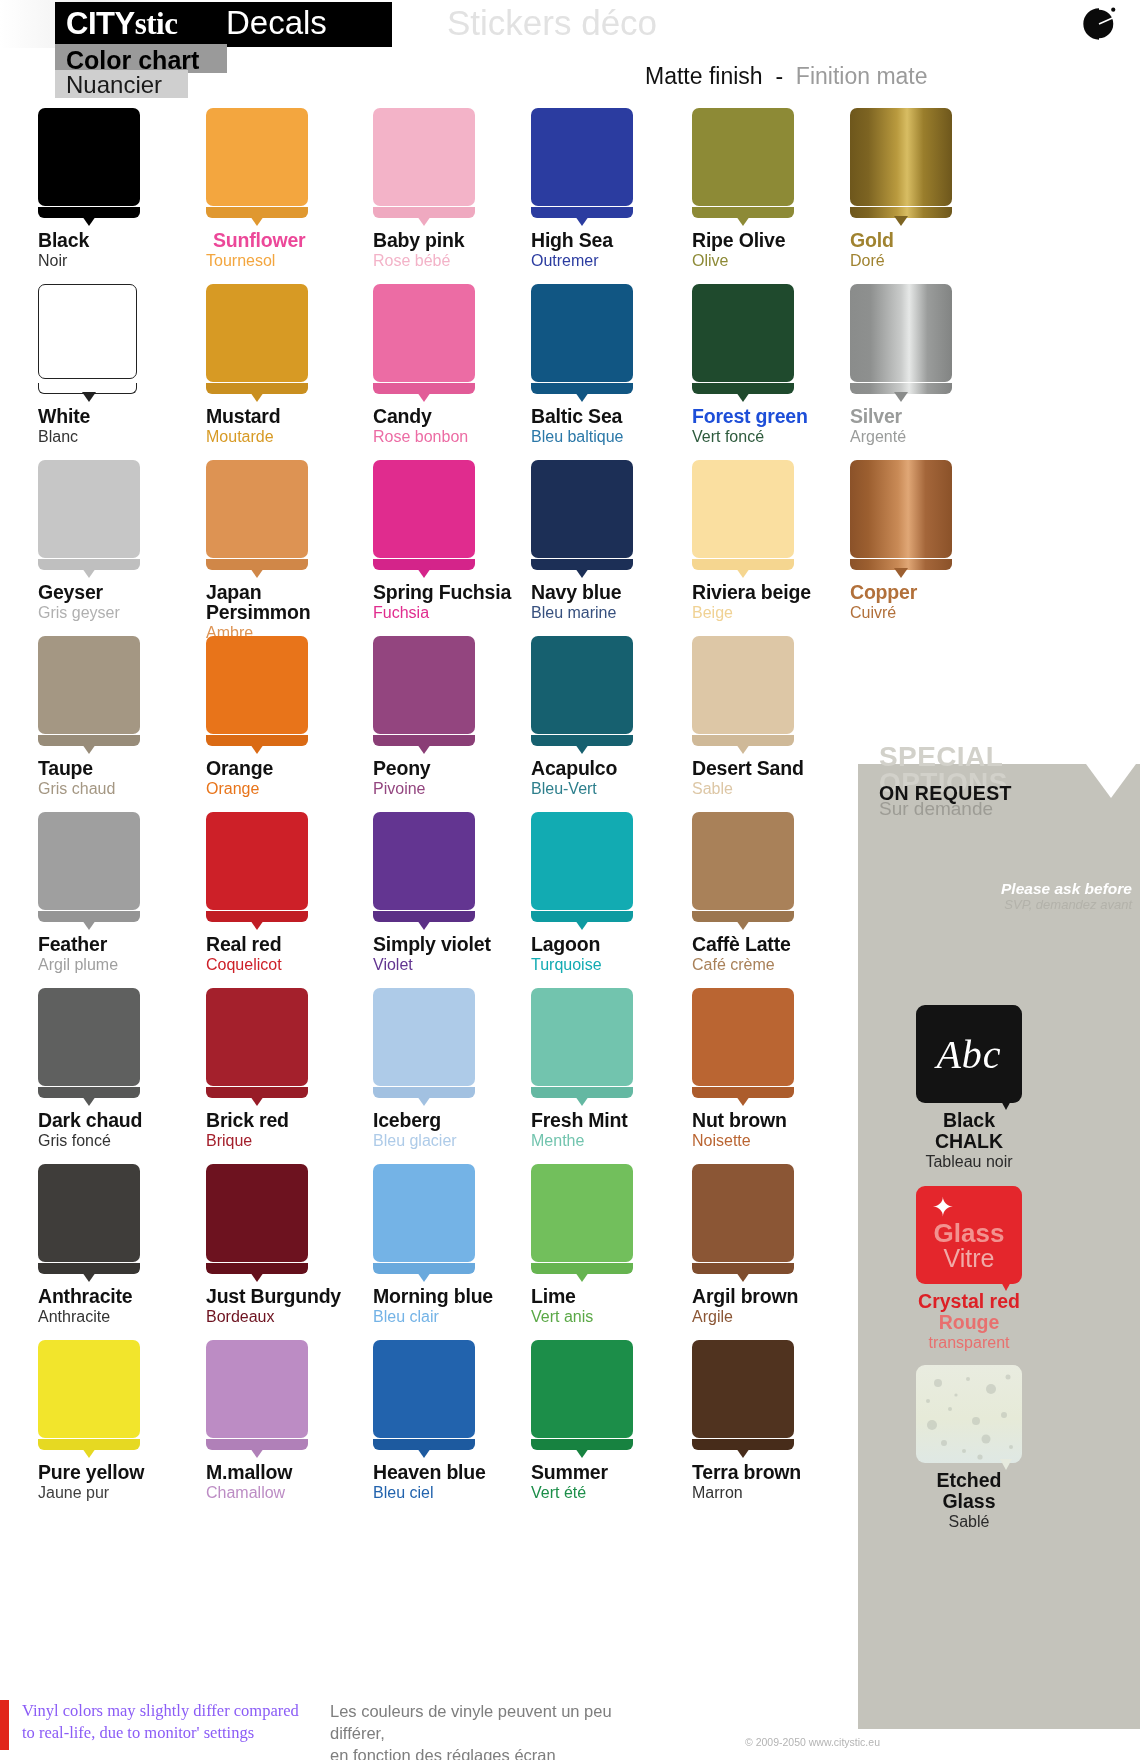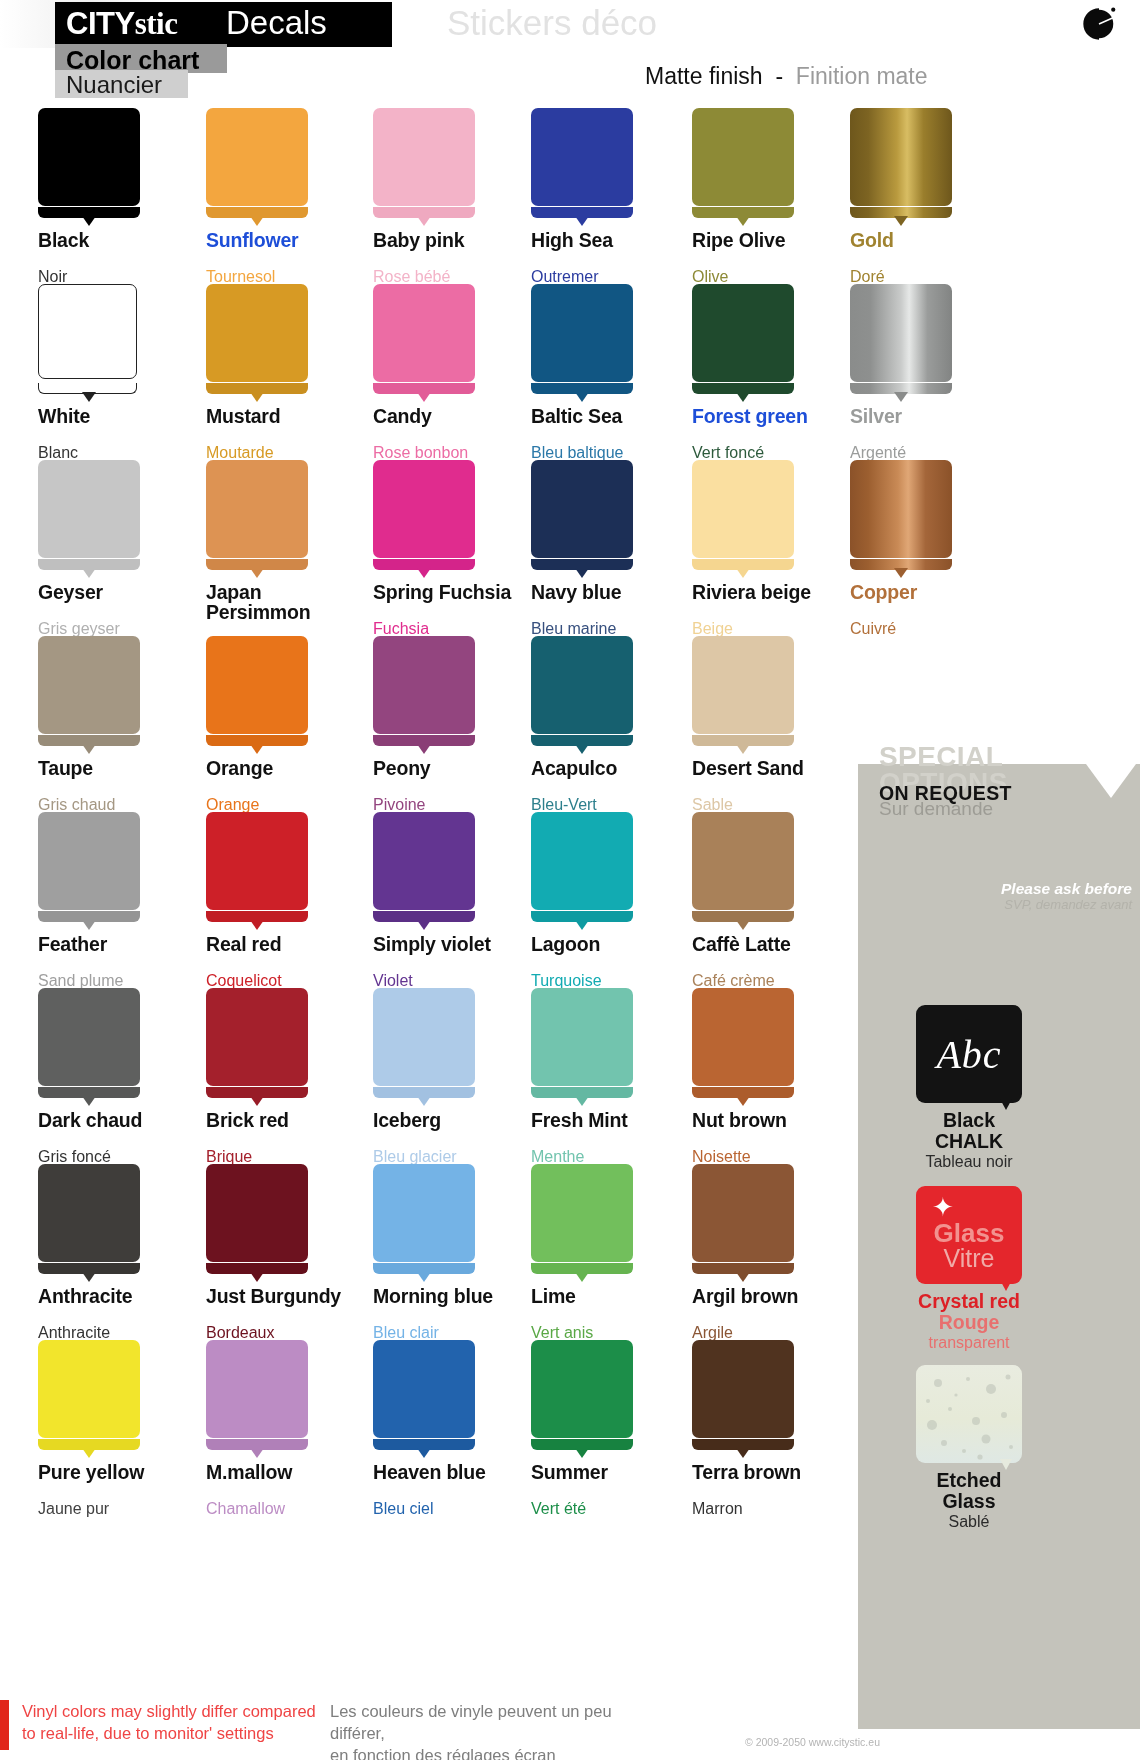--- a/index.html
+++ b/index.html
@@ -42,21 +42,21 @@
 
   .sw-wrap{position:relative;width:110px;height:114px;}
   .sw{position:absolute;left:0;top:0;width:102px;height:98px;border-radius:7px;}
   .sw-base{position:absolute;left:0;top:99px;width:102px;height:11px;border-radius:0 0 6px 6px;}
   .sw-tip{position:absolute;left:44px;top:108px;width:0;height:0;
       border-left:7px solid transparent;border-right:7px solid transparent;border-top:10px solid #000;}
   .sw.bordered{border:1.6px solid #222;width:98.8px;height:94.8px;box-sizing:border-box;}
   .sw-base.bordered{border:1.6px solid #222;border-top:none;width:98.8px;box-sizing:border-box;}
 
   .lbl-en{margin-top:8px;font-size:19.5px;font-weight:700;color:#111;line-height:20px;letter-spacing:-0.2px;}
-  .lbl-fr{font-size:16px;font-weight:400;color:#444;line-height:19px;margin-top:17px;}
+  .lbl-fr{font-size:16px;font-weight:400;color:#444;line-height:19px;margin-top:1px;}
 
   
   .panel{position:absolute;left:858px;top:764px;width:282px;height:965px;background:#c4c3bb;}
   .panel-notch{position:absolute;left:1086px;top:764px;width:0;height:0;
      border-left:25px solid #c4c3bb;border-right:25px solid #c4c3bb;border-top:34px solid #ffffff;}
 
   .so-ghost{position:absolute;left:879px;top:744px;font-size:28px;font-weight:700;color:#d2d1ca;line-height:26px;letter-spacing:0.4px;}
   .so-en{position:absolute;left:879px;top:782px;font-size:19.5px;font-weight:700;color:#121212;letter-spacing:0.4px;}
   .so-fr{position:absolute;left:879px;top:798px;font-size:19px;font-weight:300;color:#9d9c95;}
   .so-ask{position:absolute;left:882px;top:880px;width:250px;text-align:right;padding-right:14px;
@@ -76,21 +76,21 @@
   .chalk-abc{position:absolute;left:0;right:0;top:26px;text-align:center;color:#fff;
       font-family:"Liberation Serif",serif;font-style:italic;font-size:40px;font-weight:400;letter-spacing:1px;}
   .glass{background:#e4262c;}
   .glass-t1{position:absolute;left:0;right:0;top:32px;text-align:center;color:#f2928f;font-size:26px;font-weight:700;}
   .glass-t2{position:absolute;left:0;right:0;top:58px;text-align:center;color:#f0aaa7;font-size:25px;font-weight:300;}
   .sparkle{position:absolute;left:14px;top:8px;width:26px;height:26px;color:#fff;font-size:26px;line-height:26px;}
   .etched{background:linear-gradient(to bottom,#e9ece0 0%,#e6ead8 55%,#dfe8e4 100%);}
 
   
   .foot-tab{position:absolute;left:0;top:1700px;width:9px;height:50px;background:#e1251b;}
-  .foot-en{position:absolute;left:22px;top:1700px;width:300px;font-size:16.5px;color:#ef4444;line-height:22px;}
+  .foot-en{position:absolute;left:22px;top:1700px;width:300px;font-size:16.5px;color:#8b5cf6;line-height:22px;font-family:Liberation Serif, serif;}
   .foot-fr{position:absolute;left:330px;top:1700px;width:330px;font-size:16.5px;color:#7e7e7e;line-height:22px;}
   .copyright{position:absolute;left:745px;top:1736px;font-size:10.5px;color:#b4b4b4;}
 </style>
 </head>
 <body>
 
 <div class="red-tab"></div>
 <div class="white-fade"></div>
 
 <div class="title-black"></div>
@@ -127,21 +127,21 @@
           <div>Black</div>
         </div>
         <div class="lbl-fr" style="color: rgb(51, 51, 51);">Noir</div>
       </div>
       <div class="cell c1">
         <div class="sw-wrap">
           <div class="sw" style="background: rgb(243, 166, 63);"></div>
           <div class="sw-base" style="background: rgb(224, 152, 48);"></div>
           <div class="sw-tip" style="border-top-color: rgb(224, 152, 48);"></div>
         </div>
-        <div class="lbl-en" style="color: #1d4ed8;">
+        <div class="lbl-en" style="color: #ec4899; margin-left: 7px;">
           <div>Sunflower</div>
         </div>
         <div class="lbl-fr" style="color: rgb(243, 166, 63);">Tournesol</div>
       </div>
       <div class="cell c2">
         <div class="sw-wrap">
           <div class="sw" style="background: rgb(243, 179, 200);"></div>
           <div class="sw-base" style="background: rgb(239, 169, 192);"></div>
           <div class="sw-tip" style="border-top-color: rgb(239, 169, 192);"></div>
         </div>
@@ -381,21 +381,21 @@
     <div class="row">
       <div class="cell c0">
         <div class="sw-wrap">
           <div class="sw" style="background: rgb(159, 159, 159);"></div>
           <div class="sw-base" style="background: rgb(149, 149, 149);"></div>
           <div class="sw-tip" style="border-top-color: rgb(149, 149, 149);"></div>
         </div>
         <div class="lbl-en" style="color: rgb(17, 17, 17);">
           <div>Feather</div>
         </div>
-        <div class="lbl-fr" style="color: rgb(159, 159, 159);">Sand plume</div>
+        <div class="lbl-fr" style="color: rgb(159, 159, 159);">Argil plume</div>
       </div>
       <div class="cell c1">
         <div class="sw-wrap">
           <div class="sw" style="background: rgb(205, 32, 40);"></div>
           <div class="sw-base" style="background: rgb(193, 28, 36);"></div>
           <div class="sw-tip" style="border-top-color: rgb(193, 28, 36);"></div>
         </div>
         <div class="lbl-en" style="color: rgb(17, 17, 17);">
           <div>Real red</div>
         </div>

